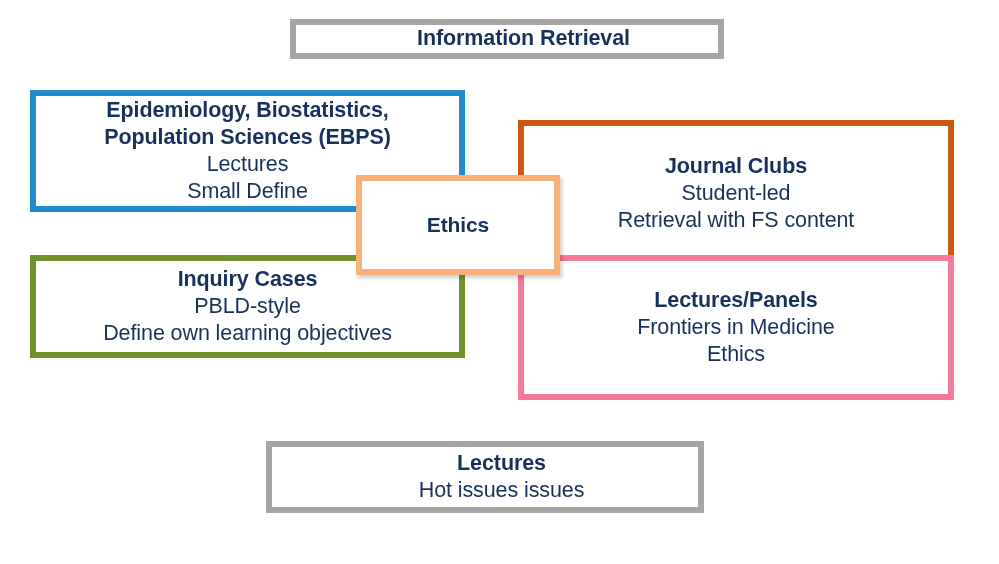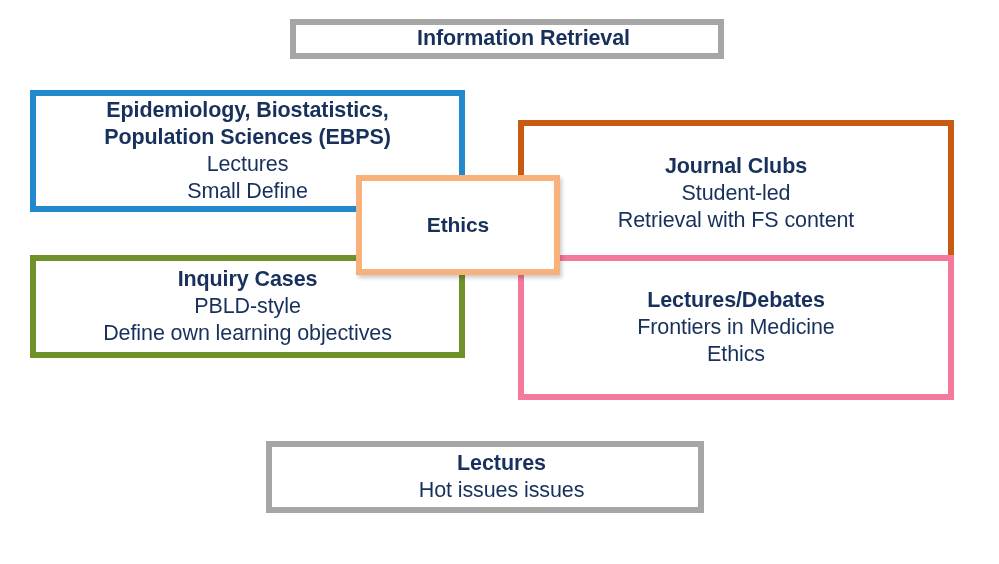--- a/index.html
+++ b/index.html
@@ -102,21 +102,21 @@
     <div class="line">Retrieval with FS content</div>
   </div>
 
   <div class="box" id="box-inquiry-cases">
     <div class="title">Inquiry Cases</div>
     <div class="line">PBLD-style</div>
     <div class="line">Define own learning objectives</div>
   </div>
 
   <div class="box" id="box-lectures-panels">
-    <div class="title">Lectures/Debates</div>
+    <div class="title">Lectures/Panels</div>
     <div class="line">Frontiers in Medicine</div>
     <div class="line">Ethics</div>
   </div>
 
   <div class="box" id="box-ethics">
     <div class="title">Ethics</div>
   </div>
 
   <div class="box" id="box-debates">
     <div class="title">Lectures</div>

